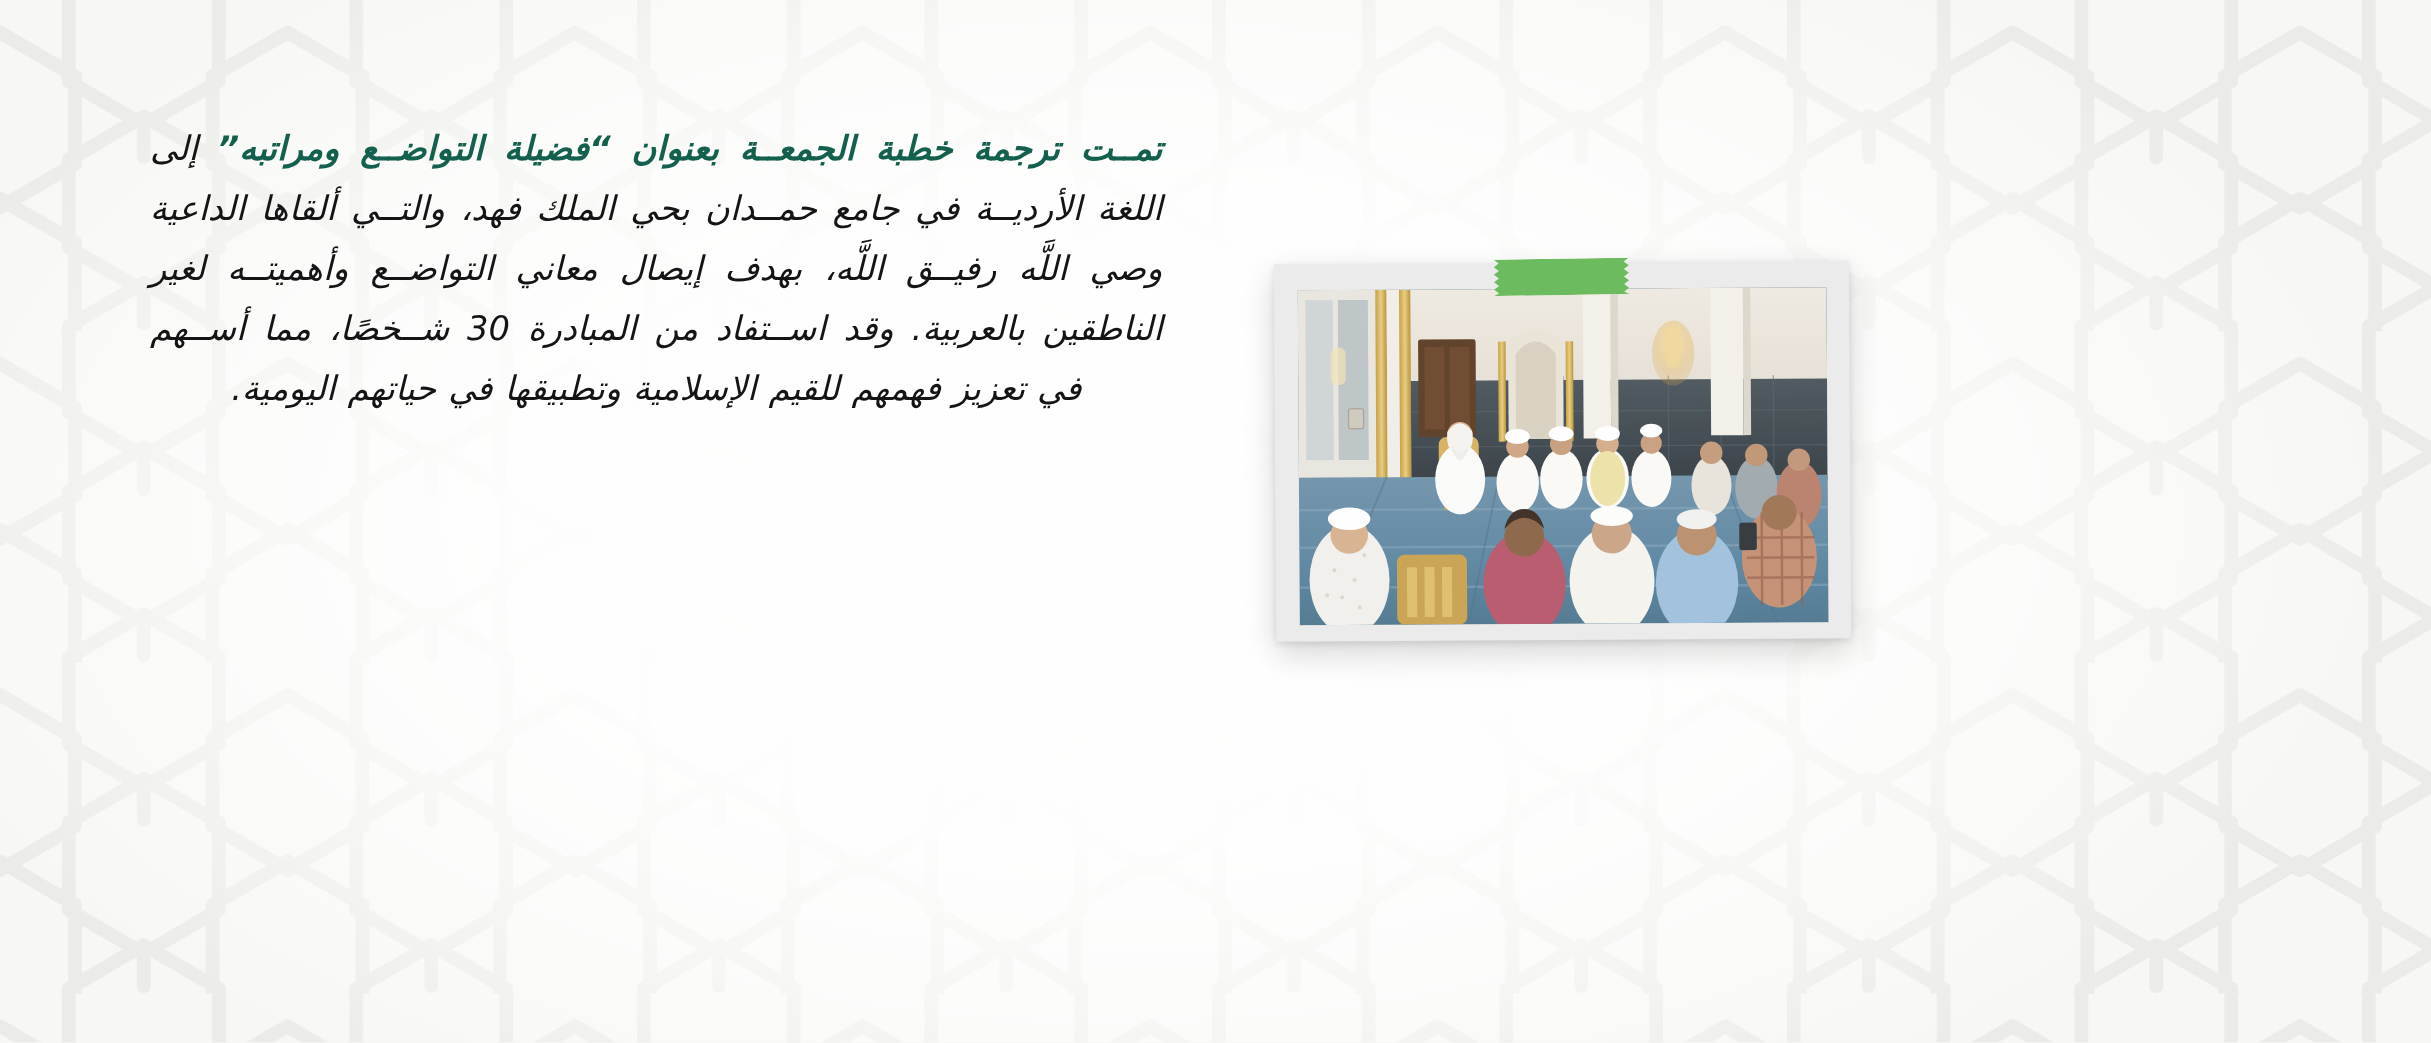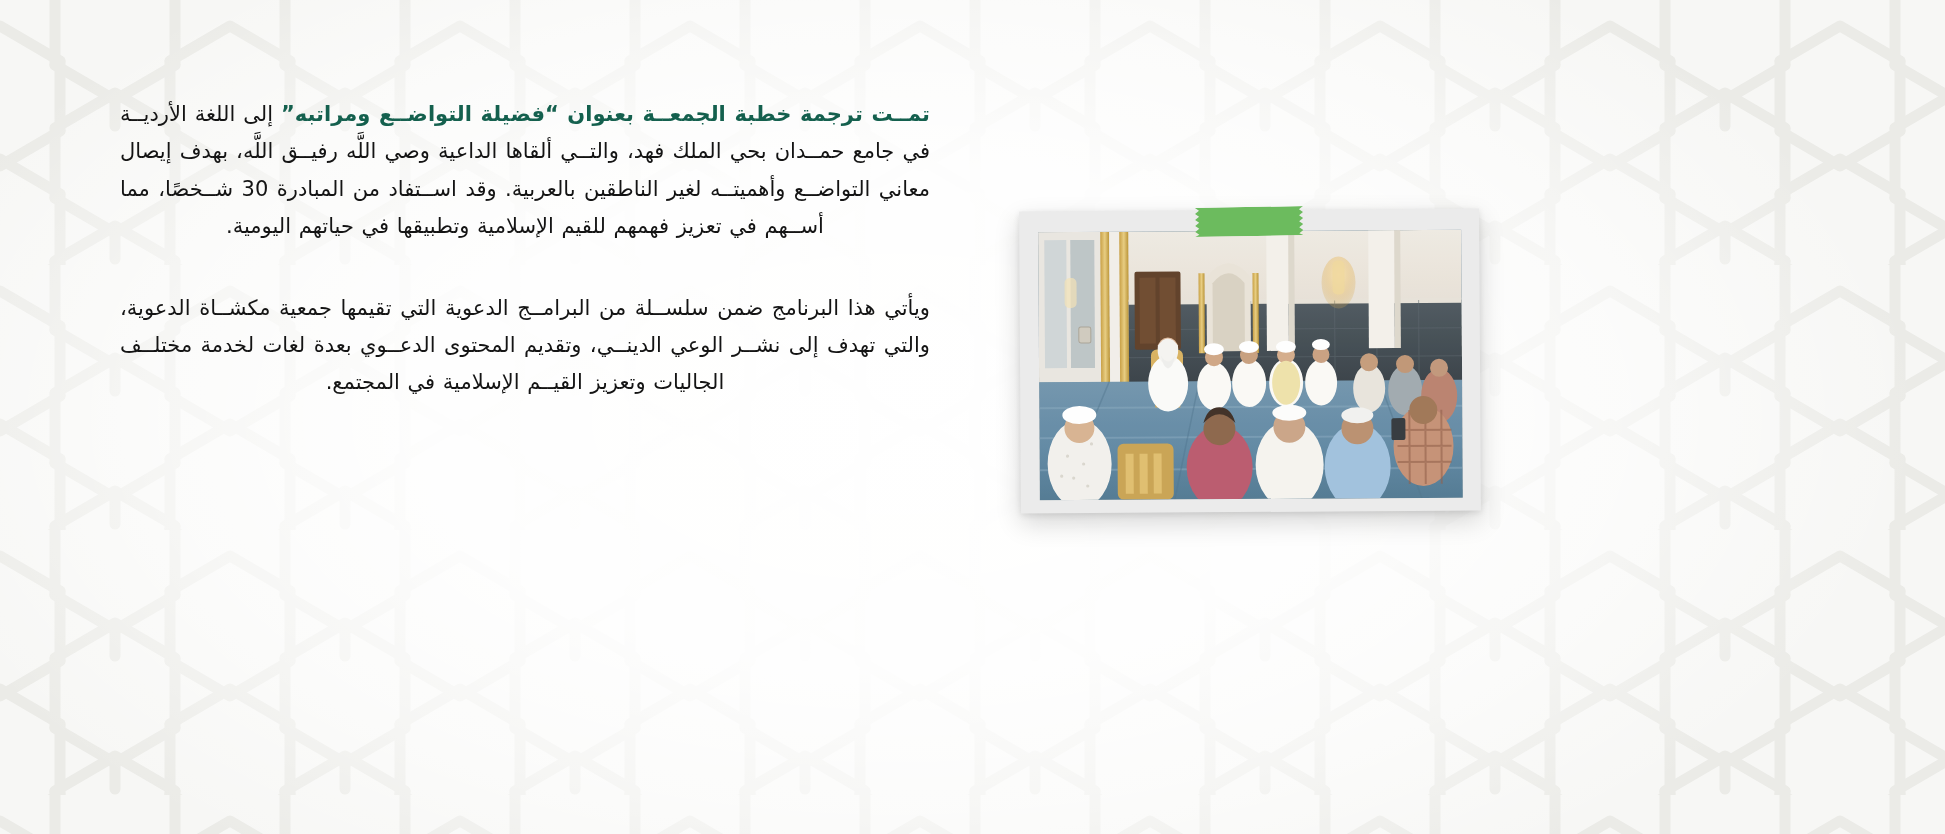--- a/index.html
+++ b/index.html
@@ -31,28 +31,29 @@
   
   #text-column{
     position:absolute;
     top:96px; right:1015px;
     width:810px;
     text-align:right;
     direction:rtl;
   }
   .paragraph{
     margin:0;
-    font-size:21px;
+    font-size:27px;
     line-height:1.78;
     color:#141414;
     letter-spacing:0;
     font-weight:400;
     text-align:justify;
     text-align-last:center;
     word-spacing:1px;
+    font-style:italic;
   }
   .paragraph + .paragraph{ margin-top:44px; }
   .lead{
     color:#14604e;
     font-weight:700;
   }
 
   
   #photo-card{
     position:absolute;
@@ -114,21 +115,20 @@
   </svg>
 </div>
 <div id="vignette"></div>
 
 <div id="stage">
 
   <div id="text-column">
 
     <p class="paragraph"><span class="lead">تمــت ترجمة خطبة الجمعــة بعنوان “فضيلة التواضــع ومراتبه”</span><span> إلى اللغة الأرديــة في جامع حمــدان بحي الملك فهد، والتــي ألقاها الداعية وصي اللَّه رفيــق اللَّه، بهدف إيصال معاني التواضــع وأهميتــه لغير الناطقين بالعربية. وقد اســتفاد من المبادرة 30 شــخصًا، مما أســهم في تعزيز فهمهم للقيم الإسلامية وتطبيقها في حياتهم اليومية.</span></p>
 
-    <p class="paragraph">ويأتي هذا البرنامج ضمن سلســلة من البرامــج الدعوية التي تقيمها جمعية مكشــاة الدعوية، والتي تهدف إلى نشــر الوعي الدينــي، وتقديم المحتوى الدعــوي بعدة لغات لخدمة مختلــف الجاليات وتعزيز القيــم الإسلامية في المجتمع.</p>
   </div>
 
   <div id="photo-card">
 
     <div id="tape">
       <svg viewBox="0 0 120 29" preserveAspectRatio="none" xmlns="http://www.w3.org/2000/svg">
         <path d="M6 0 L114 0
                  L110 3 L114 6 L110 9 L114 12 L110 15 L114 18 L110 21 L114 24 L110 27 L114 29
                  L6 29
                  L10 27 L6 24 L10 21 L6 18 L10 15 L6 12 L10 9 L6 6 L10 3 Z" fill="#6cbb5e"></path>

